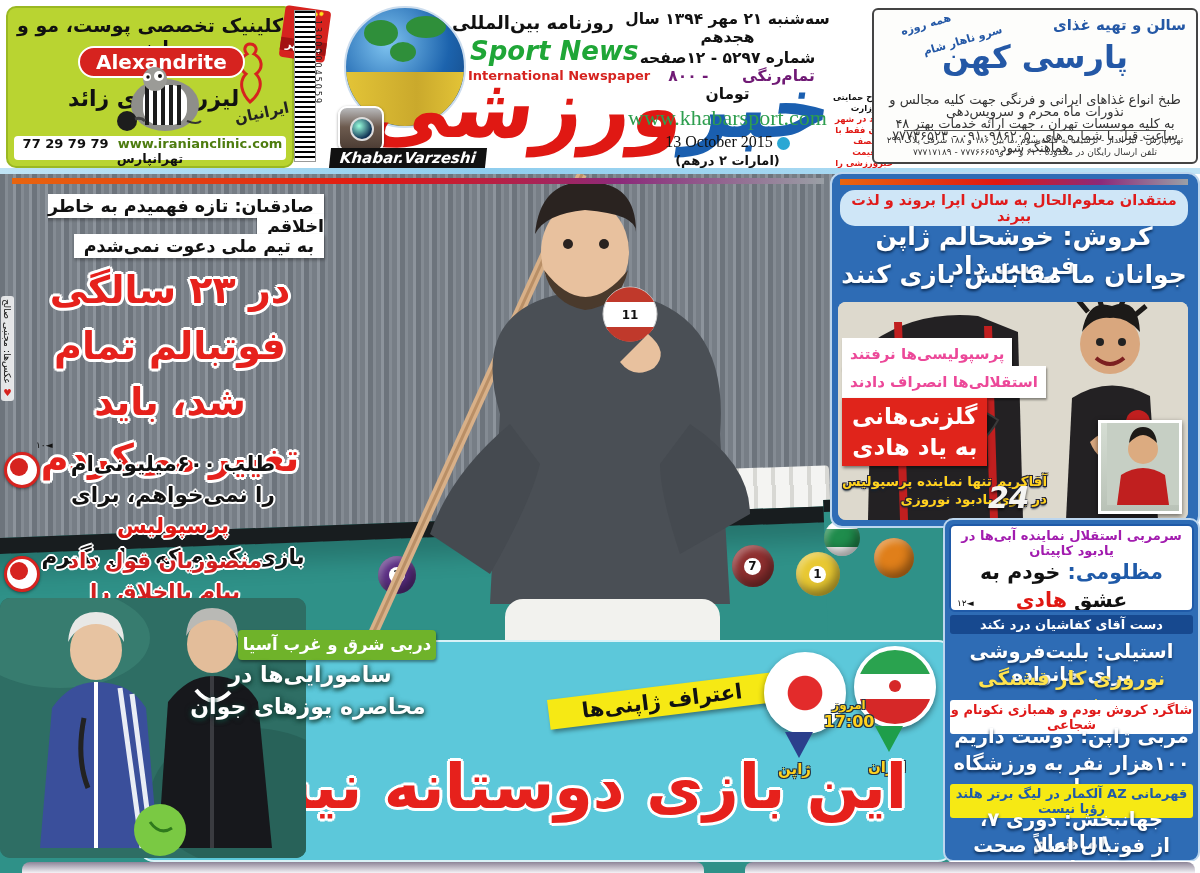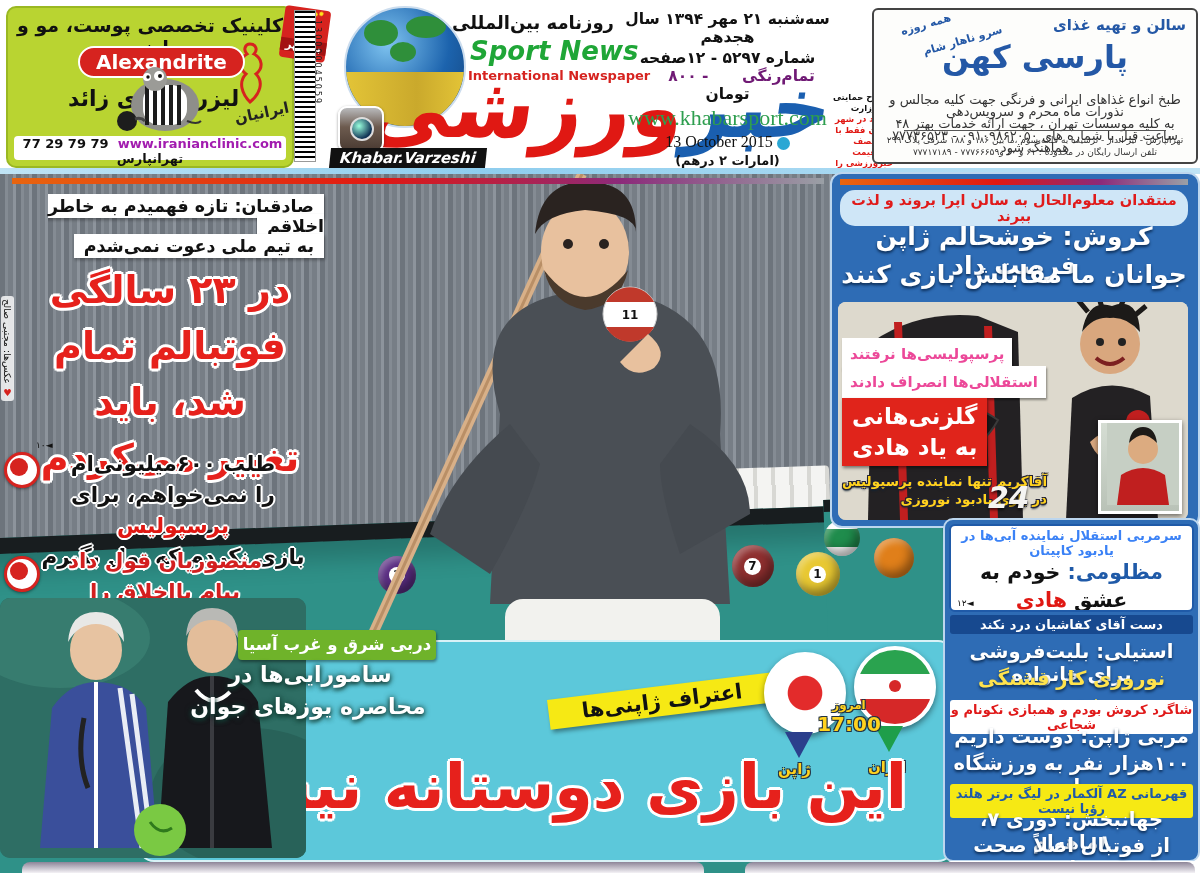--- a/index.html
+++ b/index.html
@@ -74,21 +74,21 @@
   .boxA{left:830px;top:172px;width:366px;height:352px;background:#2e6cb5;border-radius:12px;border:2px solid #bcd6ee;}
   .boxB{left:943px;top:518px;width:253px;height:340px;background:#2e6cb5;border-radius:10px;border:2px solid #bcd6ee;}
   .lightstrip{background:#cfe6f7;color:#e01a1a;font-weight:900;font-size:14.5px;text-align:center;border-radius:15px;}
   .wline{color:#fff;font-weight:900;text-align:center;text-shadow:0 2px 3px #0a2a52;}
   .photoBox{position:absolute;left:6px;top:128px;width:350px;height:218px;border-radius:8px;background:linear-gradient(180deg,#e9e6dc,#c9c6ba);overflow:hidden;}
   .pstrip{position:absolute;background:#fff;color:#ec4899;font-weight:900;font-size:15px;padding:7px 8px;box-shadow:1px 2px 2px #0006;}
   .redbox{position:absolute;background:#e0241b;color:#fff;font-weight:900;font-size:23px;line-height:31px;padding:3px 10px;box-shadow:1px 2px 3px #0007;}
   .ytext{position:absolute;color:#ffd21e;font-weight:900;font-size:13.5px;line-height:18px;}
   .inset{position:absolute;right:6px;bottom:6px;width:78px;height:88px;border:3px solid #fff;background:linear-gradient(180deg,#d5ddd3,#b9c2b7);box-shadow:0 2px 5px #0008;}
   .mz{position:absolute;left:4px;top:4px;width:241px;height:84px;background:#fff;border:2px solid #1f5aa8;border-radius:6px;overflow:hidden;}
-  .mzk{color:#3b82f6;font-weight:900;font-size:13px;text-align:center;margin-top:2px;}
+  .mzk{color:#a21caf;font-weight:900;font-size:13px;text-align:center;margin-top:2px;}
   .mzl{font-weight:900;font-size:20.5px;text-align:center;line-height:28px;color:#111;}
   .bkick{background:#17498f;color:#fff;font-weight:900;font-size:13px;text-align:center;border-radius:3px;}
   .wkick{background:#fff;color:#e01a1a;font-weight:900;font-size:13px;text-align:center;border-radius:3px;}
   .ykick{background:#f6e914;color:#1f5aa8;font-weight:900;font-size:13px;text-align:center;border-radius:3px;}
   .bwl{color:#fff;font-weight:900;font-size:19.5px;text-align:center;text-shadow:0 2px 3px #0a2a52;}
   .footstrip{background:#fff;color:#e01a1a;font-weight:bold;font-size:10.5px;text-align:center;border-radius:3px;}
   
   .teal{left:138px;top:640px;width:812px;height:218px;background:#5cc8da;border-radius:16px;border:2px solid #d9f2f7;}
   .bighead{position:absolute;left:0;top:108px;width:100%;text-align:center;color:#e6211c;font-weight:900;font-size:62px;}
   .ribbon{position:absolute;left:408px;top:44px;width:220px;background:#f6e914;color:#111;font-weight:900;font-size:21px;text-align:center;transform:rotate(-7deg);padding:3px 4px;box-shadow:2px 3px 4px #0006;}
@@ -121,21 +121,21 @@
       <circle cx="52" cy="16" r="12" fill="#9b9b97"></circle>
       <circle cx="56" cy="13" r="5" fill="#fff"></circle>
         <circle cx="57" cy="13" r="2" fill="#111"></circle>
       <circle cx="44" cy="14" r="4" fill="#fff"></circle>
         <circle cx="45" cy="14" r="1.7" fill="#111"></circle>
       <path d="M84 58 q10 4 14 0" stroke="#333" stroke-width="2" fill="none"></path>
       <circle cx="24" cy="58" r="10" fill="#1d1d1d"></circle>
       <path d="M32 56 q6 -2 10 2" stroke="#444" stroke-width="3" fill="none"></path>
     </svg>
     <div class="x clinic-bar c">
-      <span style="color:#a21caf;font-weight:bold;direction:ltr;display:inline-block">www.iranianclinic.com</span>
+      <span style="color:#4d7c0f;font-weight:bold;direction:ltr;display:inline-block">www.iranianclinic.com</span>
       <span style="color:#111;font-weight:bold;direction:ltr;display:inline-block;margin:0 5px">77 29 79 79</span>
       <span style="color:#111;font-weight:bold">تهرانپارس</span>
     </div>
   </div>
   <div class="x bushehr">
     <span>بوشهر</span>
     <div class="burst">✹✹✹</div>
   </div>
   <div class="x barcode"></div>
   <div class="x barcode-num">130000045059</div>
@@ -276,21 +276,21 @@
     <div class="pinlabel" style="left:638px;top:118px">ژاپن</div>
 
     <div class="pin" style="left:714px;top:4px;background:linear-gradient(180deg,#2aa34f 0 33%,#fff 33% 66%,#d62828 66%)">
       <span style="position:absolute;left:31px;top:30px;width:12px;height:12px;border-radius:50%;background:#d62828"></span>
     </div>
     <div class="pintail" style="left:735px;top:84px;border-top:26px solid #1e9e4a"></div>
     <div class="pinlabel" style="left:728px;top:116px">ایران</div>
 
     <div class="timebox">
       <div style="font-size:12px">امروز</div>
-      <div style="font-size:20px;direction:ltr">17:00</div>
+      <div style="font-size:16px;direction:ltr">17:00</div>
     </div>
     <div class="bighead ow">این بازی دوستانه نیست</div>
   </div>
 
   <div class="x coaches">
     <svg width="306" height="260" viewBox="0 0 306 260">
       <rect width="306" height="260" fill="#2e6e64"></rect>
       <ellipse cx="60" cy="40" rx="90" ry="50" fill="#3c8274" opacity="0.7"></ellipse>
       <ellipse cx="250" cy="200" rx="100" ry="70" fill="#275f56" opacity="0.8"></ellipse>
 

